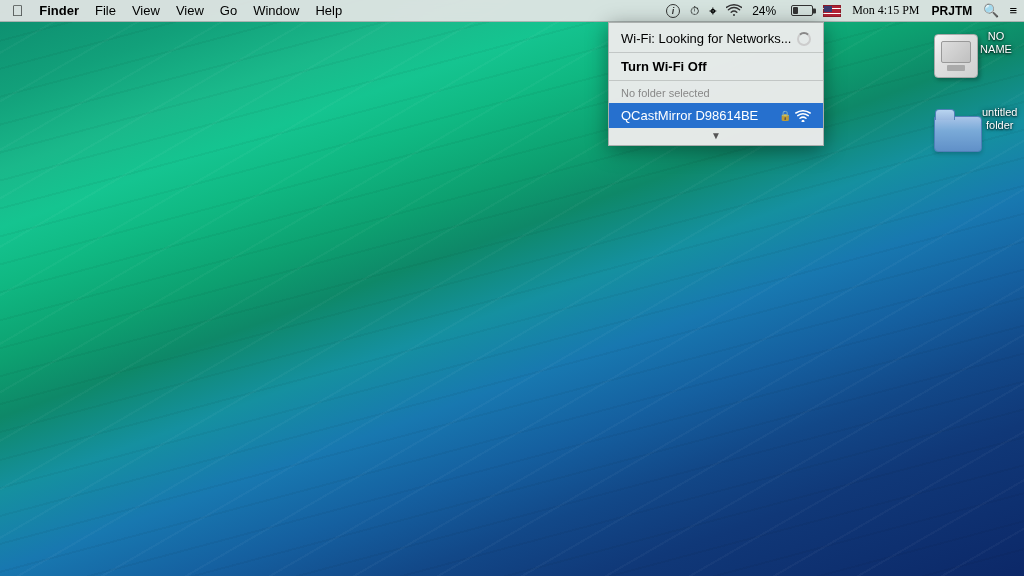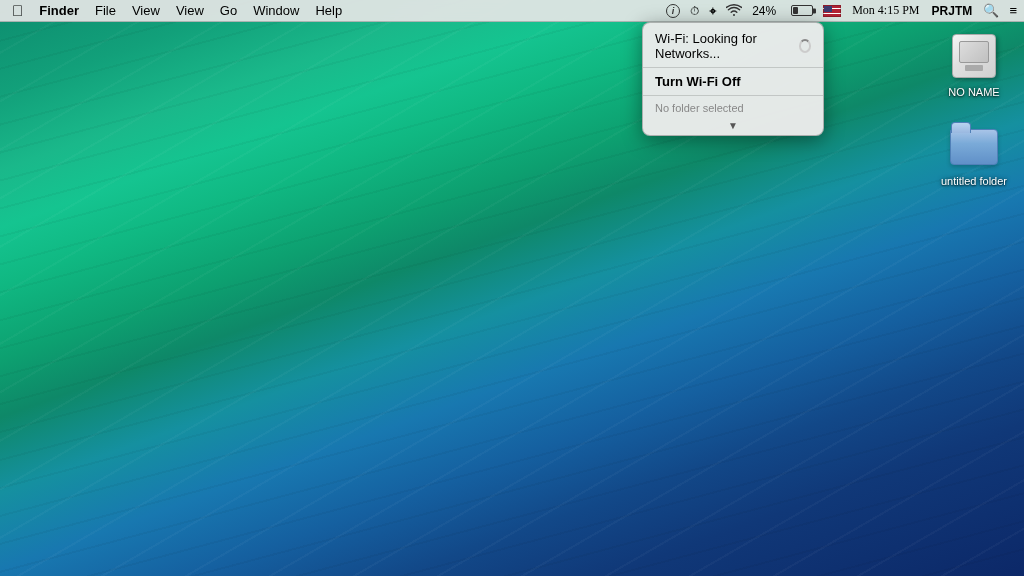--- a/index.html
+++ b/index.html
@@ -203,22 +203,22 @@
       right: 10px;
       display: flex;
       flex-direction: column;
       align-items: center;
       gap: 20px;
       z-index: 50;
     }
 
     .desktop-icon {
       display: flex;
-      flex-direction: column;
-      align-items: center;
+      flex-direction: row;
+      align-items: flex-start;
       cursor: pointer;
       width: 80px;
     }
 
     .desktop-icon .icon-img {
       width: 52px;
       height: 52px;
       display: flex;
       align-items: center;
       justify-content: center;
@@ -299,24 +299,24 @@
       border-radius: 4px 4px 0 0;
       border: 1px solid #5080b8;
       border-bottom: none;
     }
 
     
     #wifi-dropdown {
       position: absolute;
       top: 22px;
       right: 200px;
-      width: 182px;
+      width: 216px;
       background: rgba(235, 235, 235, 0.97);
       border: 1px solid rgba(0,0,0,0.25);
-      border-radius: 8px;
+      border-radius: 0;
       box-shadow: 0 4px 20px rgba(0,0,0,0.4);
       z-index: 200;
       overflow: hidden;
       margin-left: 12px;
     }
 
     .wifi-dropdown-header {
       padding: 8px 12px 6px 12px;
       display: flex;
       justify-content: space-between;
@@ -503,14 +503,26 @@
 
 <div id="wifi-dropdown">
   <div class="wifi-dropdown-header">
     <span class="wifi-header-text">Wi-Fi: Looking for Networks...</span>
     <div class="wifi-spinner"></div>
   </div>
   <div class="wifi-divider"></div>
   <div class="wifi-turn-off">Turn Wi-Fi Off</div>
   <div class="wifi-divider"></div>
   <div class="wifi-section-label">No folder selected</div>
+  <div class="wifi-network-item selected">
+    <span class="wifi-network-name">QCastMirror D98614BE</span>
+    <div class="wifi-network-icons">
+      <span class="lock-icon-small">🔒</span>
+      <svg width="16" height="12" viewBox="0 0 20 16" fill="none">
+        <circle cx="10" cy="15" r="2" fill="white"></circle>
+        <path d="M6 11 Q10 8 14 11" stroke="white" stroke-width="2" stroke-linecap="round" fill="none"></path>
+        <path d="M3 7.5 Q10 2.5 17 7.5" stroke="white" stroke-width="2" stroke-linecap="round" fill="none"></path>
+        <path d="M0.5 4 Q10 -2 19.5 4" stroke="white" stroke-width="2" stroke-linecap="round" fill="none"></path>
+      </svg>
+    </div>
+  </div>
   <div class="wifi-dropdown-arrow">▼</div>
 </div>
 
 </body></html>

